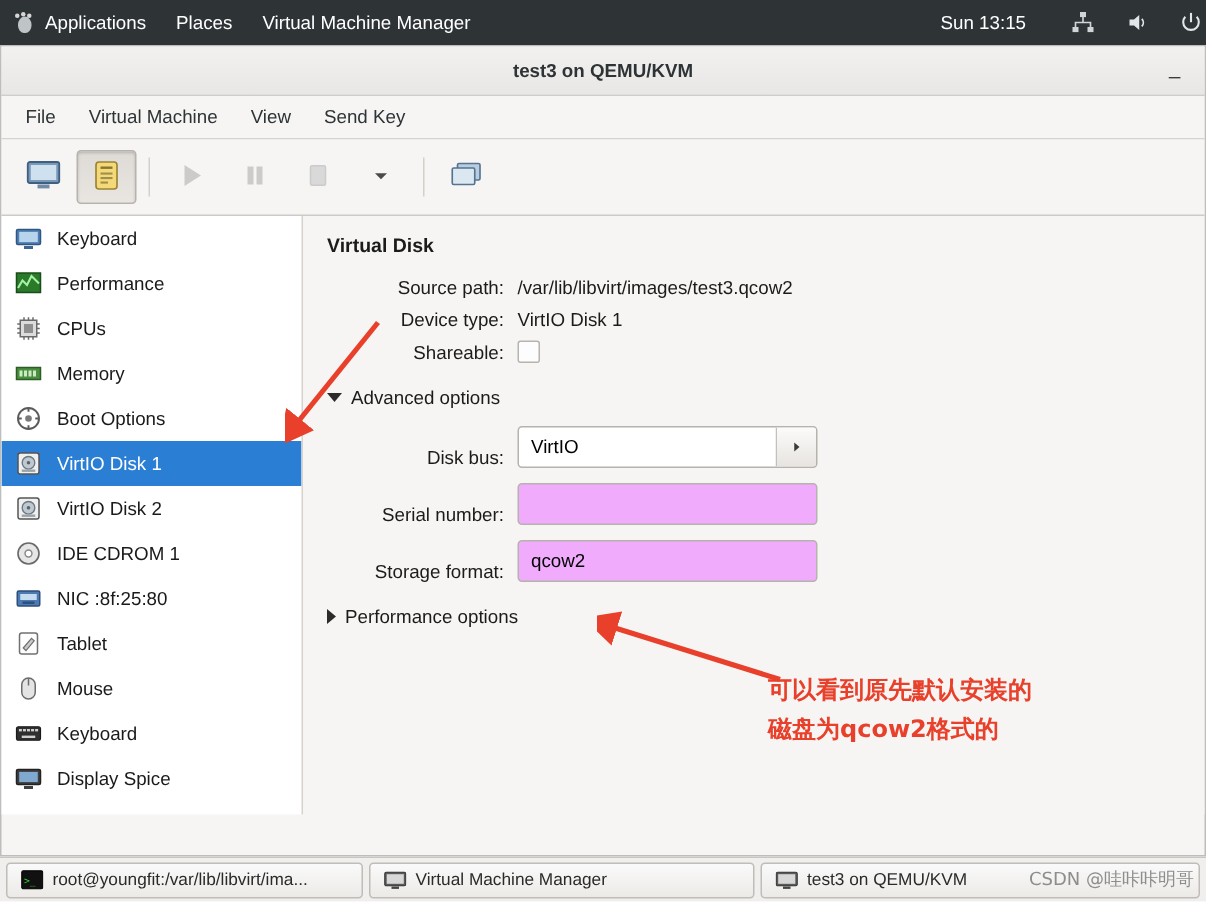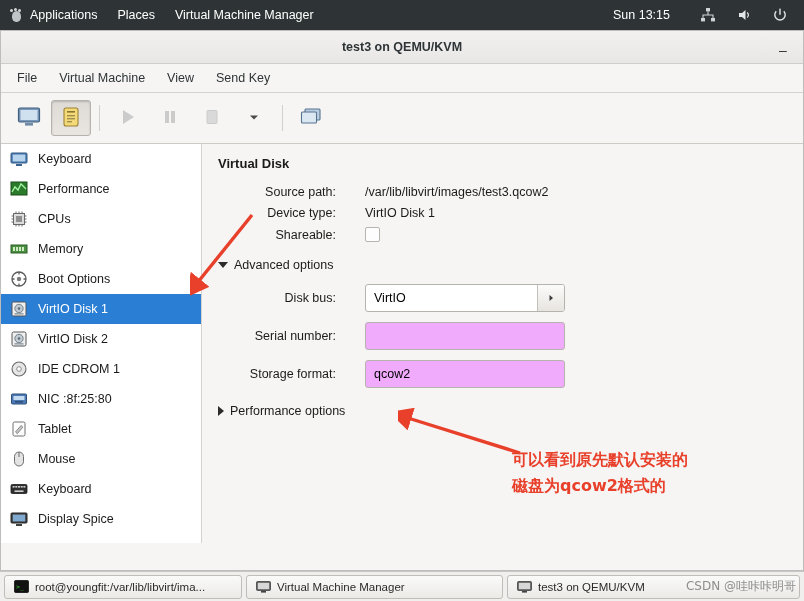--- a/index.html
+++ b/index.html
@@ -34,21 +34,21 @@
     gap: 6px;
     padding: 0 10px;
     height: 30px;
   }
   #top-bar .tb-right {
     margin-left: auto;
     display: flex;
     align-items: center;
     height: 20px;
     gap: 16px;
-    padding-right: 14px;
+    padding-right: 0;
   }
   .gnome-foot {
     width: 14px; height: 14px;
     display: inline-block;
     position: relative;
   }
   .gnome-foot span {
     position: absolute;
     background: #d6d6d6;
     border-radius: 50%;
@@ -193,23 +193,22 @@
     position: relative;
   }
   #details h2 {
     margin: 0 0 14px 0;
     font-size: 13px;
     font-weight: bold;
     color: #1b1b1b;
   }
   .field-row {
     display: flex;
-    align-items: center;
+    align-items: flex-end;
     margin-bottom: 7px;
-    gap: 20px;
   }
   .field-label {
     width: 118px;
     text-align: right;
     padding-right: 9px;
     font-size: 12.5px;
     color: #1b1b1b;
   }
   .field-value {
     font-size: 12.5px;

